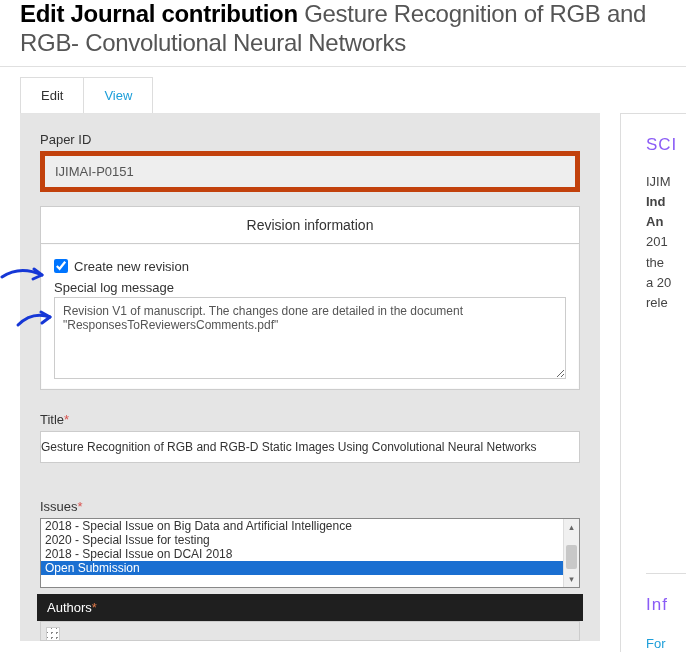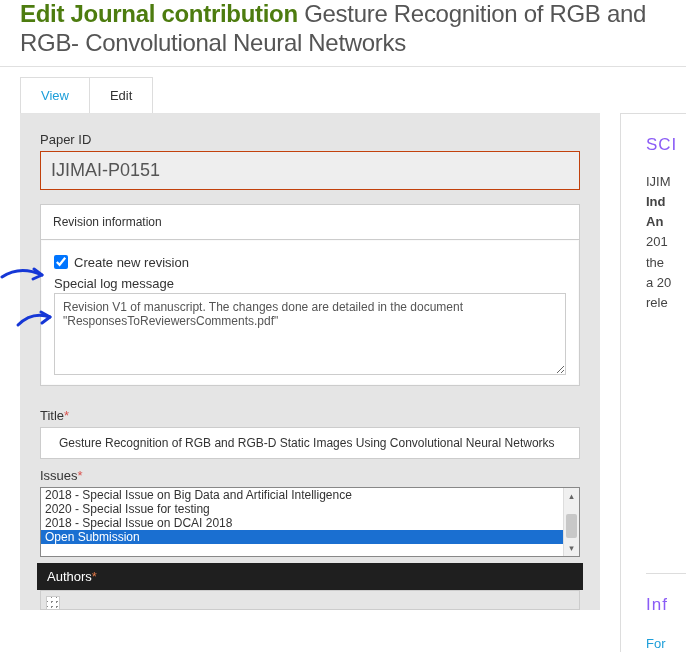--- a/index.html
+++ b/index.html
@@ -20,21 +20,21 @@
   .heading h1 {
     font-family: 'Arial Narrow', Arial, sans-serif;
     font-stretch: condensed;
     font-weight: 400;
     font-size: 24px;
     line-height: 1.2;
     color: #555;
     letter-spacing: -0.3px;
   }
   .heading h1 b {
-    color: #4d7c0f;
+    color: #000000;
     font-weight: 700;
     font-family: 'Arial Narrow', Arial, sans-serif;
   }
   .tabs {
     display: flex;
     padding: 10px 20px 0 20px;
   }
   .tab {
     padding: 10px 20px;
     border: 1px solid #ddd;
@@ -88,37 +88,38 @@
     margin-bottom: 4px;
   }
   .label {
     font-size: 13px;
     color: #333;
     margin-bottom: 4px;
   }
   .req { color: #d9534f; }
   .readonly-input {
     background: #eee;
-    border: 1px solid #c2410c;
+    border: 5px solid #c2410c;
     padding: 8px 10px;
-    font-size: 18px;
+    font-size: 13px;
     color: #555;
     width: 100%;
     margin-bottom: 14px;
   }
   .fieldset {
     border: 1px solid #ccc;
     background: #fafafa;
     margin-bottom: 22px;
   }
   .fieldset-legend {
     padding: 10px 12px;
-    font-size: 12px;
+    font-size: 14px;
     border-bottom: 1px solid #ccc;
     background: #fff;
+    text-align: center;
   }
   .fieldset-body {
     padding: 14px 12px 6px 12px;
     background: #fff;
     margin: 1px;
   }
   .chk-row {
     display: flex;
     align-items: center;
     gap: 6px;
@@ -133,24 +134,24 @@
     border: 1px solid #ccc;
     padding: 6px 8px;
     font-size: 12px;
     font-family: inherit;
     color: #555;
     resize: both;
   }
   .text-input {
     width: 100%;
     border: 1px solid #ccc;
-    padding: 8px 18px;
+    padding: 8px 0;
     font-size: 12px;
     color: #333;
-    margin-bottom: 9px;
+    margin-bottom: 36px;
   }
   .issues-wrap {
     position: relative;
     width: 100%;
     height: 70px;
     border: 1px solid #888;
     background: #fff;
     overflow: hidden;
     margin-bottom: 6px;
     display: flex;
@@ -219,22 +220,22 @@
   }
 </style>
 </head>
 <body>
 
 <div class="heading">
   <h1><b>Edit Journal contribution</b><span> Gesture Recognition of RGB and RGB- Convolutional Neural Networks</span></h1>
 </div>
 
 <div class="tabs">
+  <div class="tab">Edit</div>
   <div class="tab active">View</div>
-  <div class="tab">Edit</div>
 </div>
 
 <div class="main-region">
   <div class="form-col">
 
     <div class="label">Paper ID</div>
     <div class="readonly-input">IJIMAI-P0151</div>
 
     <div class="fieldset">
       <div class="fieldset-legend">Revision information</div>

